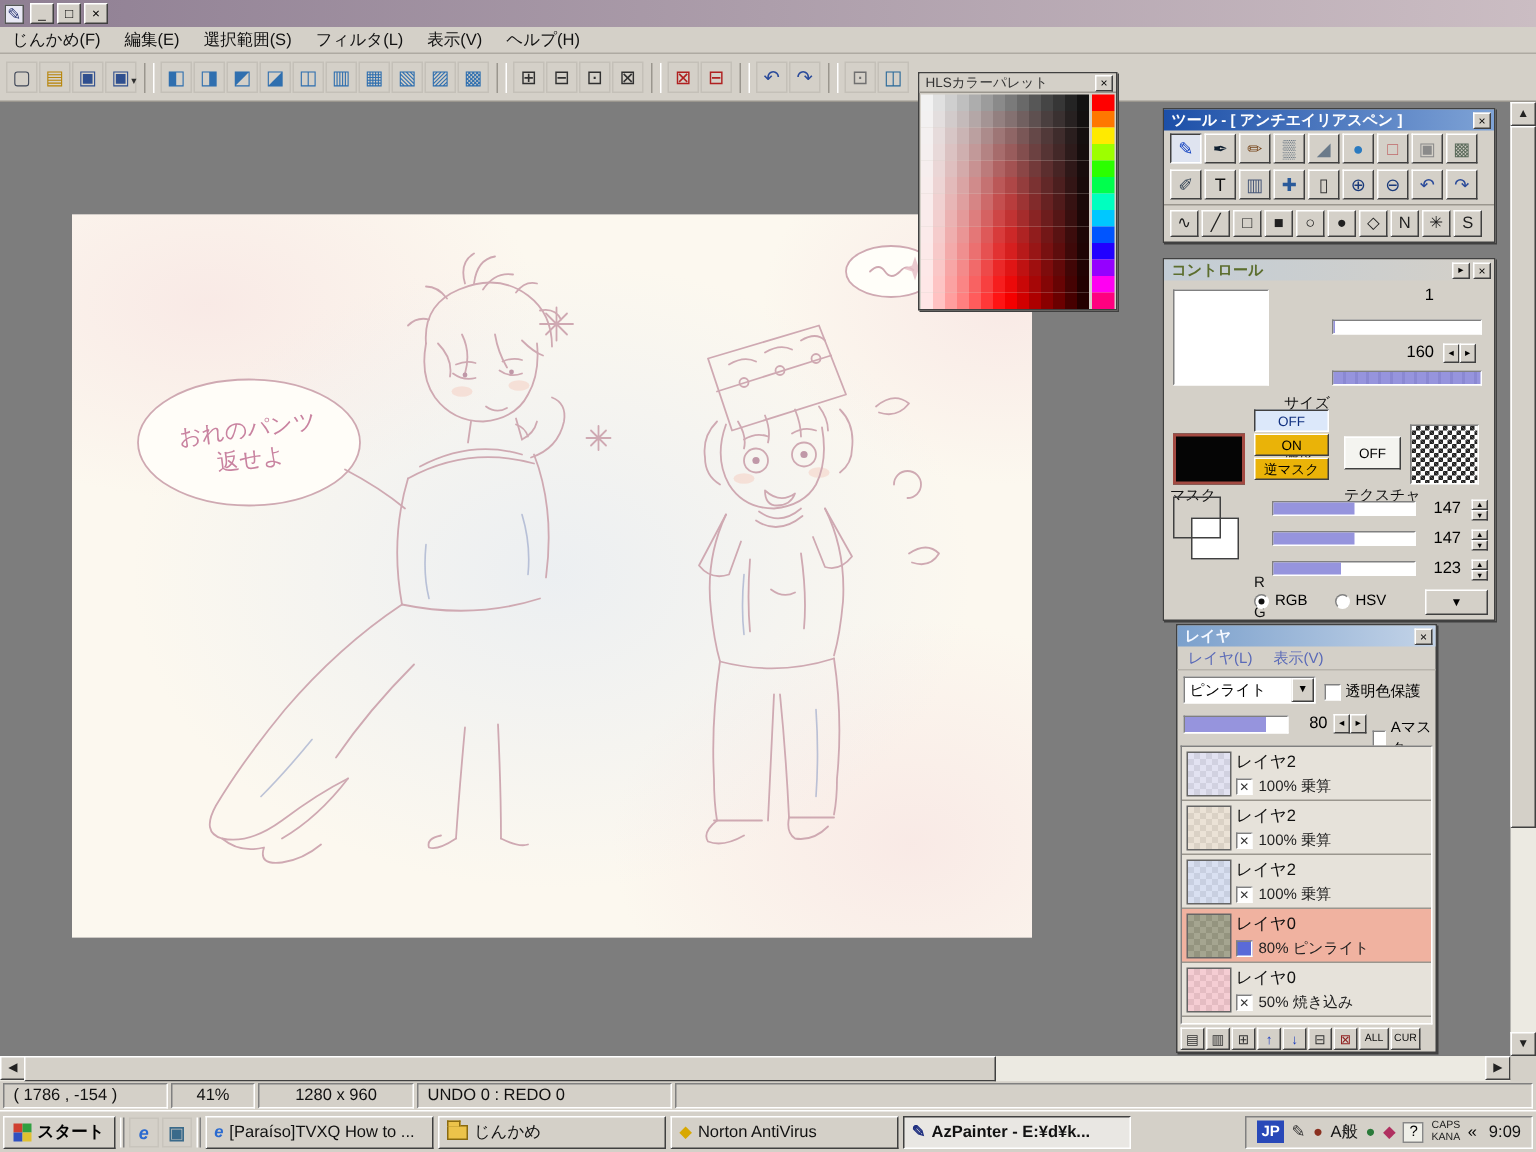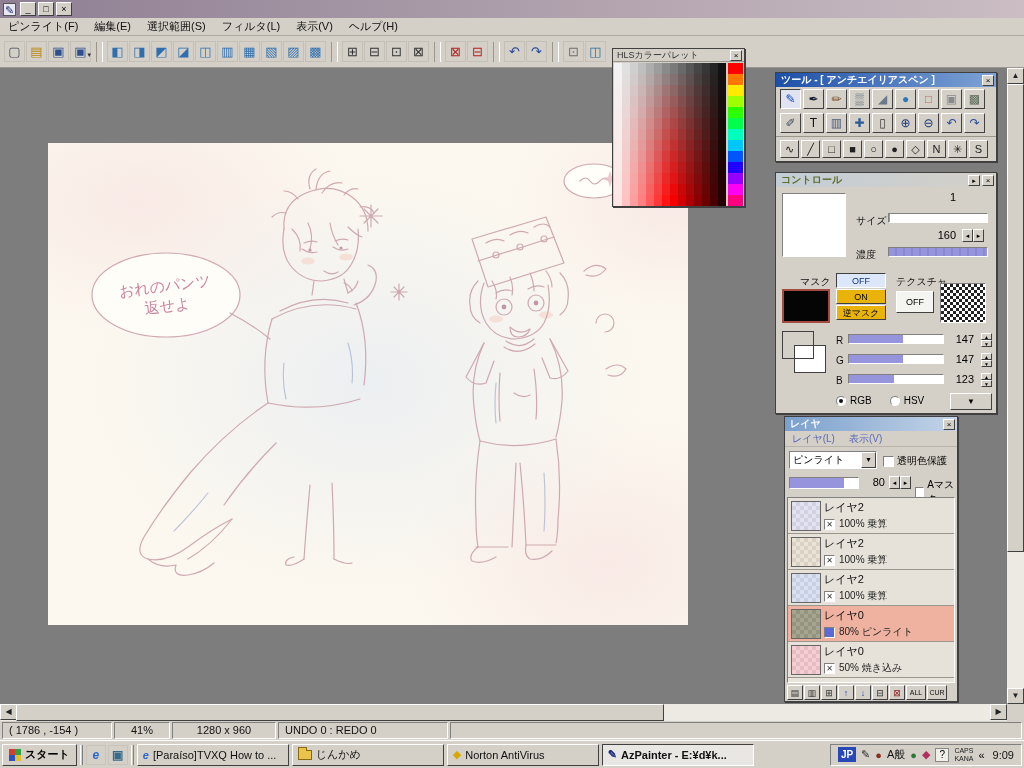--- a/index.html
+++ b/index.html
@@ -91,33 +91,33 @@
   .tool-btn.selected{border-color:#404040 #fff #fff #404040;background:#dfe4f0;}
   .tool-row.shapes .tool-btn{width:19px;height:18px;font-size:11px;line-height:14px;}
 
   
   .ctrl-win{left:775px;top:172px;width:222px;height:242px;}
   .panel-title{height:14px;background:linear-gradient(90deg,#c3cdd6,#d4d0c8);display:flex;align-items:center;padding:0 2px 0 5px;}
   .panel-title .t{font-size:10px;font-weight:bold;color:#5c6e2e;flex:1;}
   .ctrl-body{position:relative;height:226px;}
   .brush-preview{position:absolute;left:6px;top:6px;width:64px;height:64px;background:#fff;border:1px solid;border-color:#808080 #fff #fff #808080;}
   .pen-size-value{position:absolute;top:4px;right:40px;width:60px;text-align:right;font-size:11px;}
-  .lbl{position:absolute;font-size:10px;color:#111;}
+  .lbl{position:absolute;font-size:10px;color:#111;margin-top:48px;}
   .size-lbl{left:80px;top:27px;}
   .density-lbl{left:80px;top:61px;}
   .slider{position:absolute;height:10px;background:#fff;border:1px solid;border-color:#808080 #fff #fff #808080;}
   .slider .fill{position:absolute;left:0;top:0;bottom:0;background:#9694dd;}
   .size-slider{left:112px;top:26px;width:100px;}
   .density-slider{left:112px;top:60px;width:100px;}
   .density-slider .fill{background:repeating-linear-gradient(90deg,#9694dd 0 6px,#8a88d2 6px 8px);}
   .size-max{position:absolute;top:42px;left:120px;width:60px;text-align:right;font-size:11px;}
   .spin-h{position:absolute;display:flex;}
   .spin-h b{width:11px;height:13px;font-size:7px;line-height:11px;text-align:center;font-weight:normal;background:#d4d0c8;border:1px solid;border-color:#fff #404040 #404040 #fff;}
   .size-spin{top:42px;right:12px;}
-  .mask-lbl{left:24px;top:88px;}
+  .mask-lbl{left:4px;top:88px;}
   .mask-box{position:absolute;left:6px;top:102px;width:48px;height:34px;background:#050505;border:2px solid #a34a42;}
   .mask-btn{position:absolute;left:60px;width:50px;height:15px;font-size:9px;line-height:12px;text-align:center;background:#eab308;border:1px solid;border-color:#fff #404040 #404040 #fff;}
   .mask-btn.selected{background:#dce8fa;border-color:#404040 #fff #fff #404040;color:#103080;}
   .tex-lbl{left:120px;top:88px;}
   .tex-off{position:absolute;left:120px;top:104px;width:38px;height:22px;font-size:9px;background:#f4f4f0;border:1px solid;border-color:#fff #404040 #404040 #fff;}
   .tex-box{position:absolute;left:164px;top:96px;width:46px;height:40px;border:1px solid;border-color:#808080 #fff #fff #808080;
     background-image:linear-gradient(45deg,#222 25%,transparent 25%,transparent 75%,#222 75%),linear-gradient(45deg,#222 25%,#fff 25%,#fff 75%,#222 75%);
     background-size:6px 6px;background-position:0 0,3px 3px;}
   .swatch-white{position:absolute;left:18px;top:158px;width:32px;height:28px;background:#fff;border:1px solid #404040;}
   .swatch-main{position:absolute;left:6px;top:144px;width:32px;height:28px;border:1px solid #404040;}
@@ -184,21 +184,21 @@
   <div class="titlebar">
     <span class="app-icon">✎</span>
     <span class="win-btns">
       <button class="win-btn">_</button>
       <button class="win-btn">□</button>
       <button class="win-btn">×</button>
     </span>
   </div>
 
   <div class="menubar" id="menubar">
-      <span class="menu-item">ピンライト(F)</span>
+      <span class="menu-item">じんかめ(F)</span>
       <span class="menu-item">編集(E)</span>
       <span class="menu-item">選択範囲(S)</span>
       <span class="menu-item">フィルタ(L)</span>
       <span class="menu-item">表示(V)</span>
       <span class="menu-item">ヘルプ(H)</span>
     </div>
   <div class="toolbar" id="toolbar">
       <button class="tb-btn" style="color: rgb(64, 72, 88);">▢</button>
       <button class="tb-btn" style="color: rgb(184, 134, 11);">▤</button>
       <button class="tb-btn" style="color: rgb(47, 79, 143);">▣</button>

